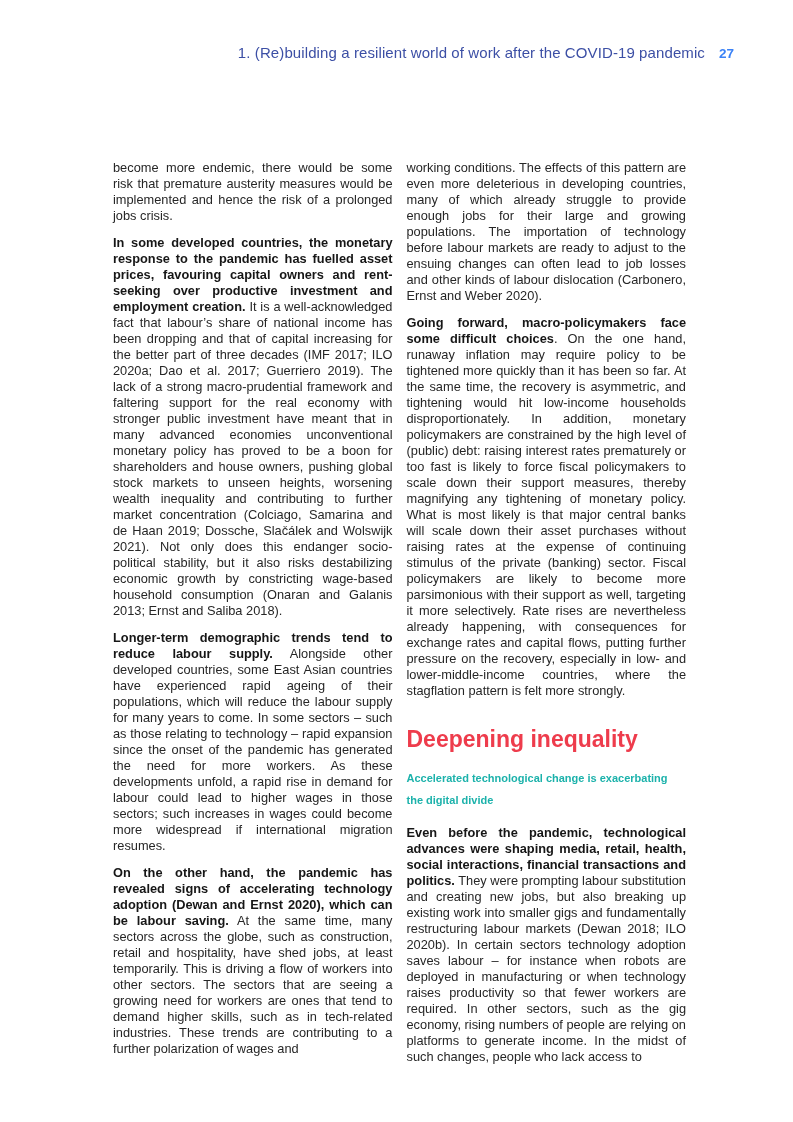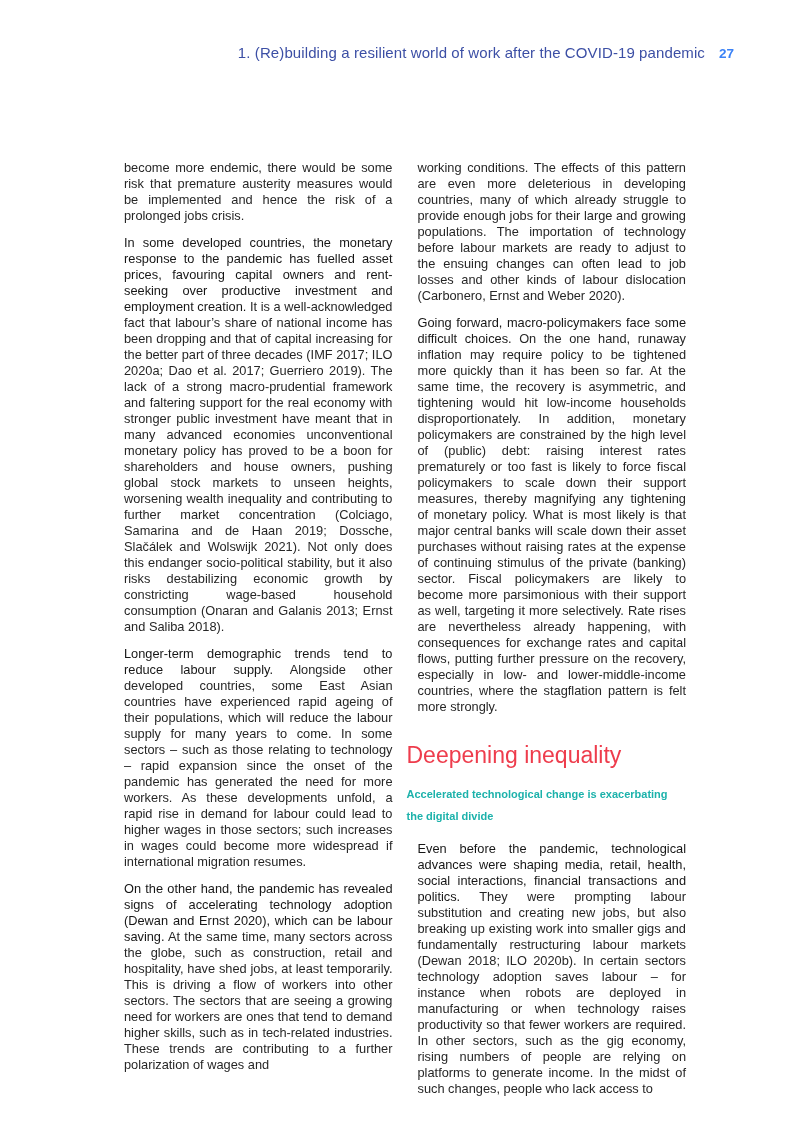--- a/index.html
+++ b/index.html
@@ -33,35 +33,35 @@
     left:113px;top:160px;
     width:573px;
     display:flex;
     gap:14px;
   }
   .col{
     flex:1 1 0;
     min-width:0;
   }
   .body-para{
-    margin:0 0 11px 11px;
+    margin:0 0 11px 0;
     font-size:12.8px;
     line-height:16px;
     text-align:justify;
     color:#262626;
   }
   .body-para strong{
     color:#161616;
-    font-weight:normal;
+    font-weight:bold;
   }
   .h-red{
     color:#ee3c4c;
     font-size:23px;
     line-height:26px;
-    font-weight:normal;
+    font-weight:bold;
     margin:27px 0 15px 0;
     text-align:left;
   }
   .h-teal{
     color:#1cb2ab;
     font-size:11px;
     line-height:22px;
     font-weight:bold;
     margin:0 0 14px 0;
     text-align:left;

